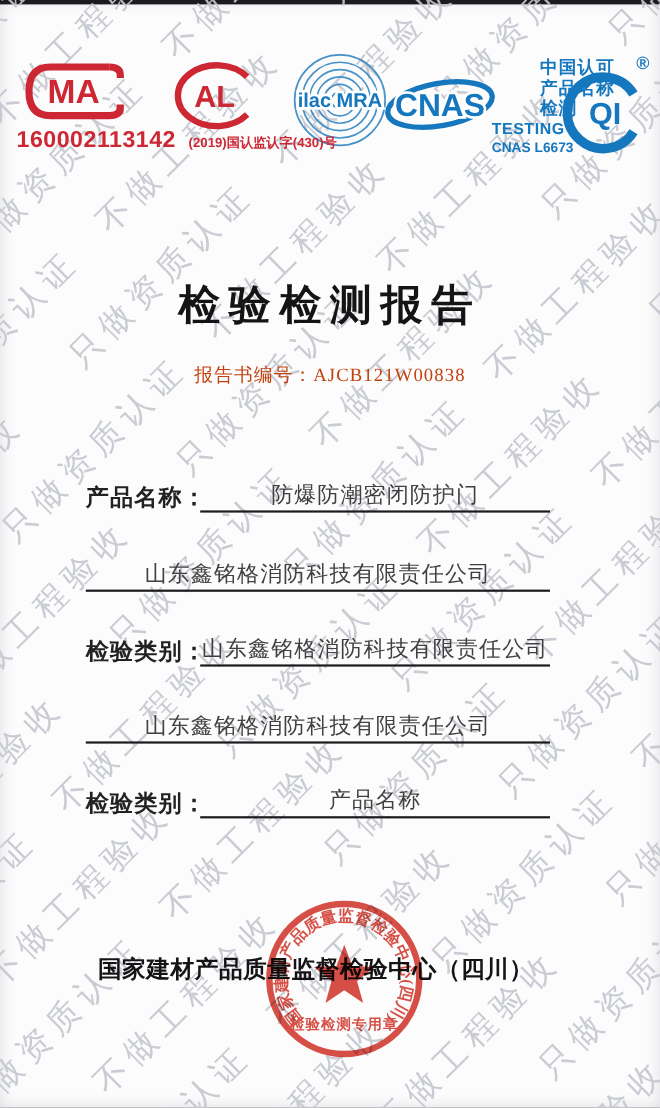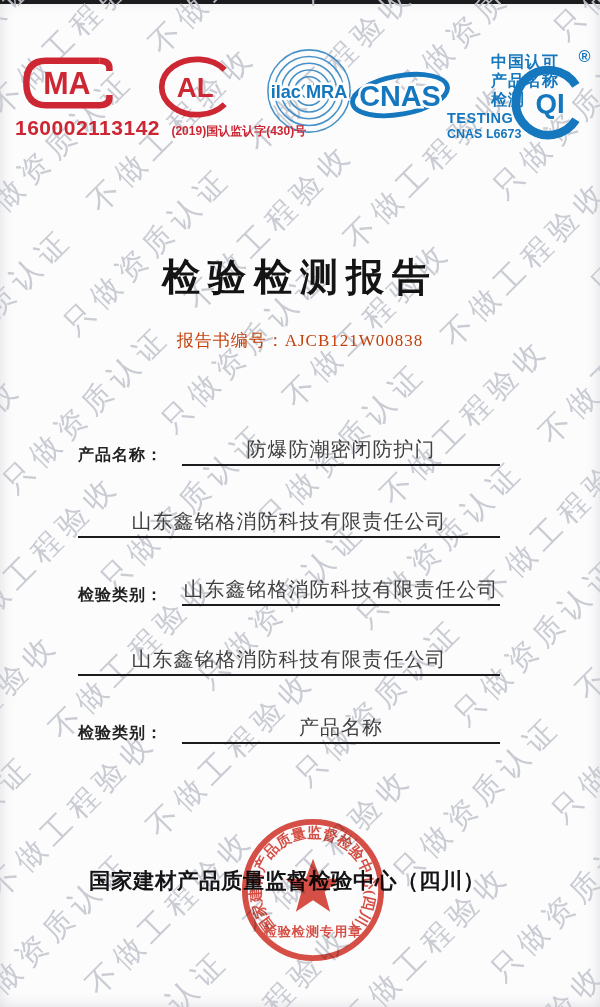--- a/index.html
+++ b/index.html
@@ -44,21 +44,21 @@
   .doc-title{
     position:absolute;left:0;top:252px;width:100%;text-align:center;
     font-size:38px;font-weight:700;letter-spacing:8px;color:#141414;white-space:nowrap;
   }
   .report-line{
     position:absolute;left:0;top:329px;width:100%;text-align:center;
     font-size:17px;color:#c2410c;letter-spacing:1px;
   }
   
   .field-row{position:absolute;left:78px;width:422px;height:28px;display:flex;align-items:flex-end;}
-  .field-label{width:104px;font-size:16px;font-weight:600;color:#222;letter-spacing:1px;white-space:nowrap;}
+  .field-label{width:104px;font-size:21px;font-weight:600;color:#222;letter-spacing:1px;white-space:nowrap;}
   .field-value{
     flex:1;border-bottom:2px solid #1b1b1d;text-align:center;
     font-size:20px;color:#404040;letter-spacing:1px;padding-bottom:1px;white-space:nowrap;
   }
   .row-0{top:438px}.row-1{top:510px}.row-2{top:578px}.row-3{top:648px}.row-4{top:716px}
   
   .footer-org{
     position:absolute;left:0;top:866px;width:100%;text-align:center;
     font-size:21.5px;font-weight:700;color:#141416;letter-spacing:.5px;
     transform:translateX(-13px);white-space:nowrap;

